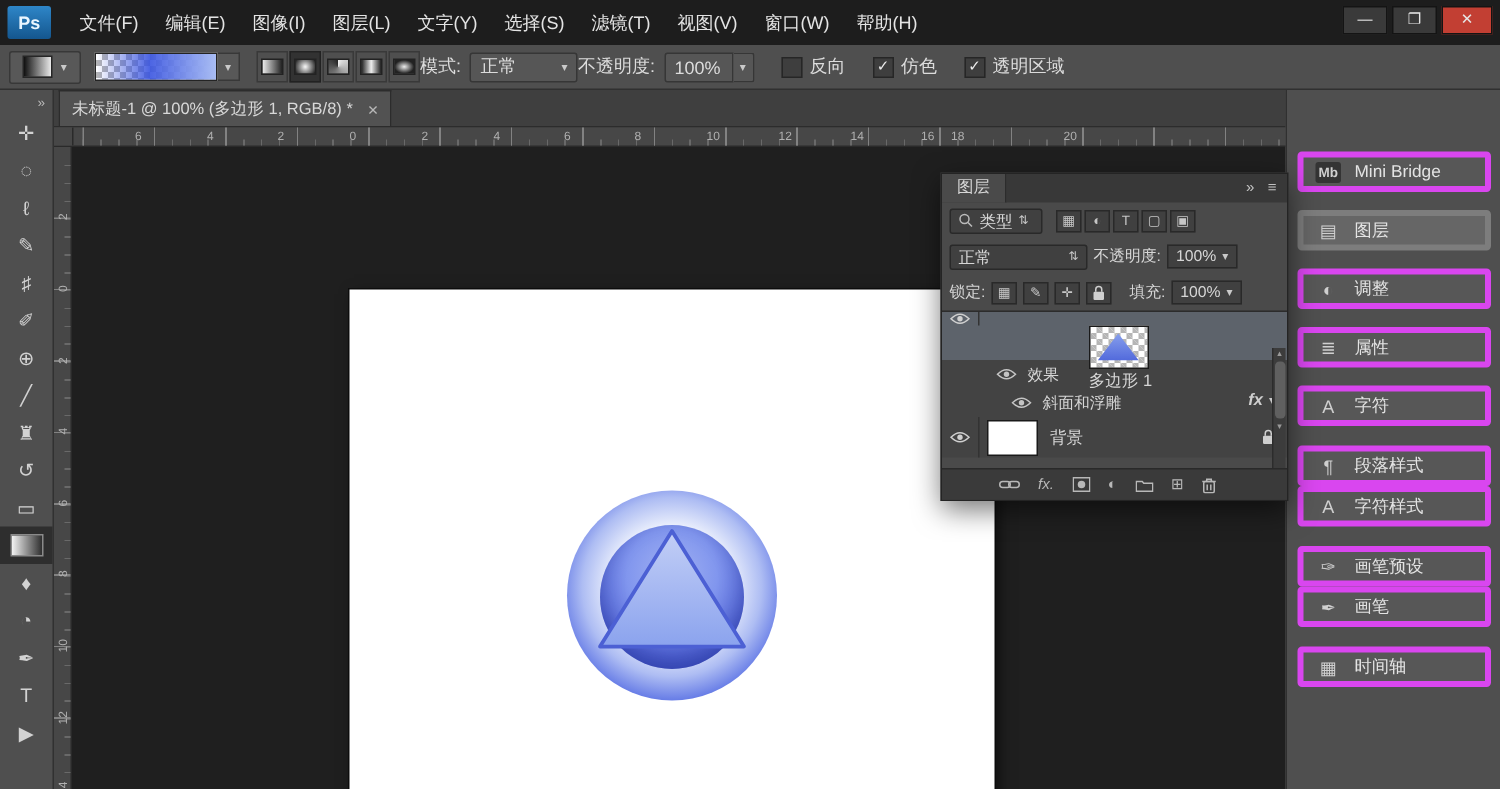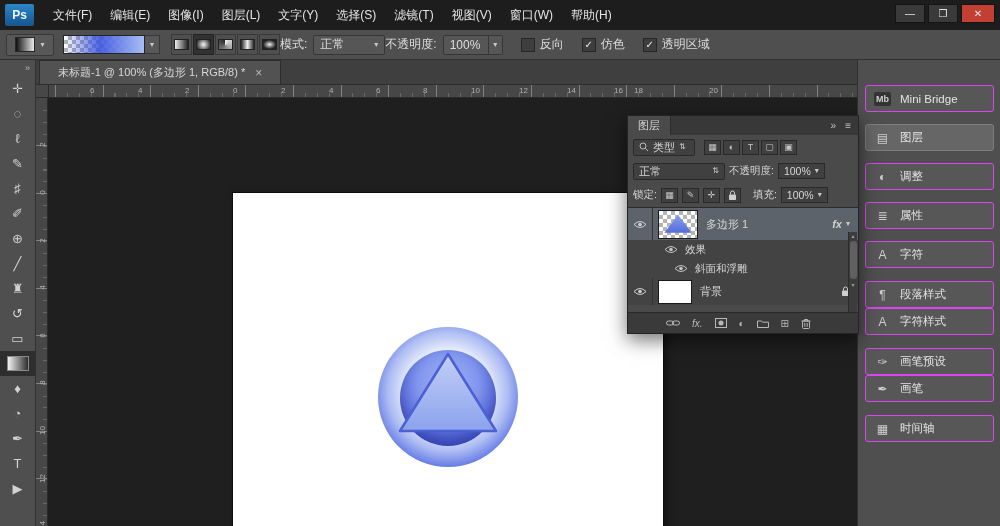--- a/index.html
+++ b/index.html
@@ -61,21 +61,21 @@
   .toolcol{position:absolute;left:0;top:60px;width:36px;height:466px;background:#4f4f4f;
     border-right:1px solid #313131;z-index:8;box-sizing:border-box;}
   .toolcol-collapse{height:16px;text-align:right;padding-right:5px;color:#b9b9b9;font-size:9px;line-height:16px;}
   .tool{width:35px;height:25px;display:flex;align-items:center;justify-content:center;
     color:#d2d2d2;font-size:13px;}
   .tool.selected{background:#2e2e2e;}
   .tool-grad{width:20px;height:13px;border:1px solid #8a8a8a;background:linear-gradient(90deg,#f2f2f2,#2e2e2e);}
   
   .tabstrip{position:absolute;left:36px;top:60px;width:821px;height:25px;background:#3f3f3f;
     border-bottom:1px solid #2c2c2c;display:flex;align-items:flex-end;box-sizing:border-box;}
-  .doc-tab{height:24px;margin-left:3px;padding:0 18px;background:#525252;border:1px solid #2c2c2c;
+  .doc-tab{height:24px;margin-left:3px;padding:0 8px;background:#525252;border:1px solid #2c2c2c;
     border-bottom:none;display:flex;align-items:center;gap:10px;font-size:11px;color:#d8d8d8;box-sizing:border-box;}
   .tab-close{color:#b8b8b8;font-size:12px;line-height:1;}
   
   .ruler-top{position:absolute;left:36px;top:85px;width:821px;height:13px;background:#474747;
     border-bottom:1px solid #2a2a2a;z-index:7;box-sizing:border-box;}
   .ruler-corner{position:absolute;left:0;top:0;width:12px;height:12px;background:#474747;border-right:1px solid #2a2a2a;}
   .ruler-top .ticks{position:absolute;left:12px;right:0;top:0;bottom:0;
     background-image:repeating-linear-gradient(90deg,#828282 0 1px,transparent 1px 47.6px),
                      repeating-linear-gradient(90deg,#696969 0 1px,transparent 1px 11.9px);
     background-size:100% 100%,100% 4px;background-position:6.6px 0,6.6px 100%;background-repeat:no-repeat,no-repeat;}
@@ -106,42 +106,42 @@
   .lp-row{display:flex;align-items:center;height:24px;padding:0 5px;gap:4px;box-sizing:border-box;}
   .lp-select{height:17px;background:#404040;border:1px solid #292929;border-radius:2px;
     display:flex;align-items:center;gap:4px;padding:0 5px;box-sizing:border-box;}
   .lp-filter-icons{display:flex;gap:2px;margin-left:5px;}
   .lp-fico{width:17px;height:15px;background:#404040;border:1px solid #292929;font-size:9px;
     display:flex;align-items:center;justify-content:center;color:#c6c6c6;box-sizing:border-box;}
   .lp-minilabel{font-size:10.5px;white-space:nowrap;}
   .lp-valbox{height:16px;background:#404040;border:1px solid #292929;display:flex;align-items:center;
     gap:4px;padding:0 5px;font-size:10.5px;box-sizing:border-box;}
   .lp-list{background:#434343;border-top:1px solid #2c2c2c;height:97px;}
-  .layer-row{display:flex;align-items:center;height:32px;}
+  .layer-row{display:flex;align-items:center;height:32px;flex-direction:column;}
   .layer-row.selected{background:#5d636b;}
   .eye-cell{width:24px;align-self:stretch;border-right:1px solid #333;display:flex;align-items:center;justify-content:center;flex:none;}
   .layer-thumb{width:38px;height:27px;margin-left:5px;border:1px solid #1a1a1a;position:relative;flex:none;}
   .thumb-shape{position:absolute;inset:2px;clip-path:polygon(50% 10%,90% 88%,10% 88%);
     background:linear-gradient(180deg,#8ea6ef,#4a62d9);}
   .layer-name{margin-left:8px;white-space:nowrap;}
   .fx-wrap{margin-left:auto;display:flex;align-items:center;gap:4px;padding-right:8px;}
   .fx-label{font-style:italic;font-weight:bold;color:#cfcfcf;}
   .sub-row{height:19px;display:flex;align-items:center;gap:7px;font-size:10.5px;}
   .bg-row{height:27px;display:flex;align-items:center;}
   .bg-thumb{width:32px;height:22px;background:#fff;border:1px solid #1a1a1a;margin-left:5px;flex:none;}
   .lp-bottom{position:absolute;left:0;right:0;bottom:0;height:20px;background:#3a3a3a;border-top:1px solid #292929;
     display:flex;align-items:center;gap:12px;padding:0 10px 0 38px;color:#b8b8b8;font-size:10px;}
   .lp-scroll{position:absolute;right:1px;top:116px;width:9px;height:96px;background:#3c3c3c;
     border-left:1px solid #2c2c2c;display:flex;flex-direction:column;align-items:center;font-size:6px;color:#9a9a9a;box-sizing:border-box;}
   .lp-scroll-thumb{width:7px;height:38px;background:#606060;border-radius:3px;margin:2px 0;}
   
   .dock{position:absolute;left:857px;top:60px;width:143px;height:466px;background:#4f4f4f;
     border-left:1px solid #303030;z-index:6;box-sizing:border-box;}
-  .dock-item{position:absolute;left:7px;width:129px;height:27px;background:#575757;border:1px solid #d946ef;
-    border-radius:3px;display:flex;align-items:center;gap:9px;padding-left:8px;font-size:11.5px;color:#e3e3e3;box-sizing:border-box;}
+  .dock-item{position:absolute;left:7px;width:129px;height:27px;background:#575757;border:4px solid #d946ef;
+    border-radius:3px;display:flex;align-items:center;gap:9px;padding-left:8px;font-size:11.5px;color:#e3e3e3;box-sizing:border-box;margin-top:16px;}
   .dock-item.selected{background:#666666;border-color:#7d7d7d;}
   .dock-ico{width:17px;text-align:center;font-size:12px;color:#cfcfcf;flex:none;}
   .dock-ico.mb{font-size:9px;font-weight:bold;background:#343434;border-radius:2px;height:14px;line-height:14px;}
   svg{display:block;}
 </style>
 </head>
 <body>
 
 <div class="menubar">
   <div class="ps-logo">Ps</div>

